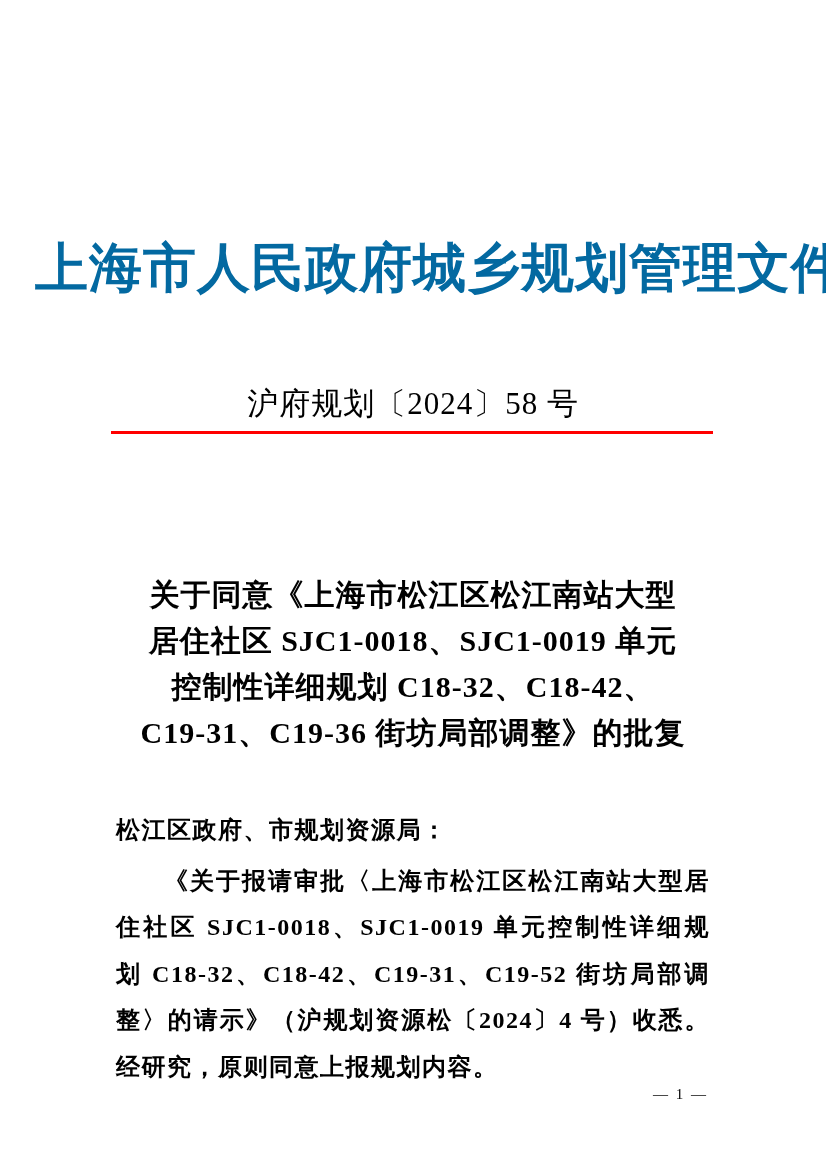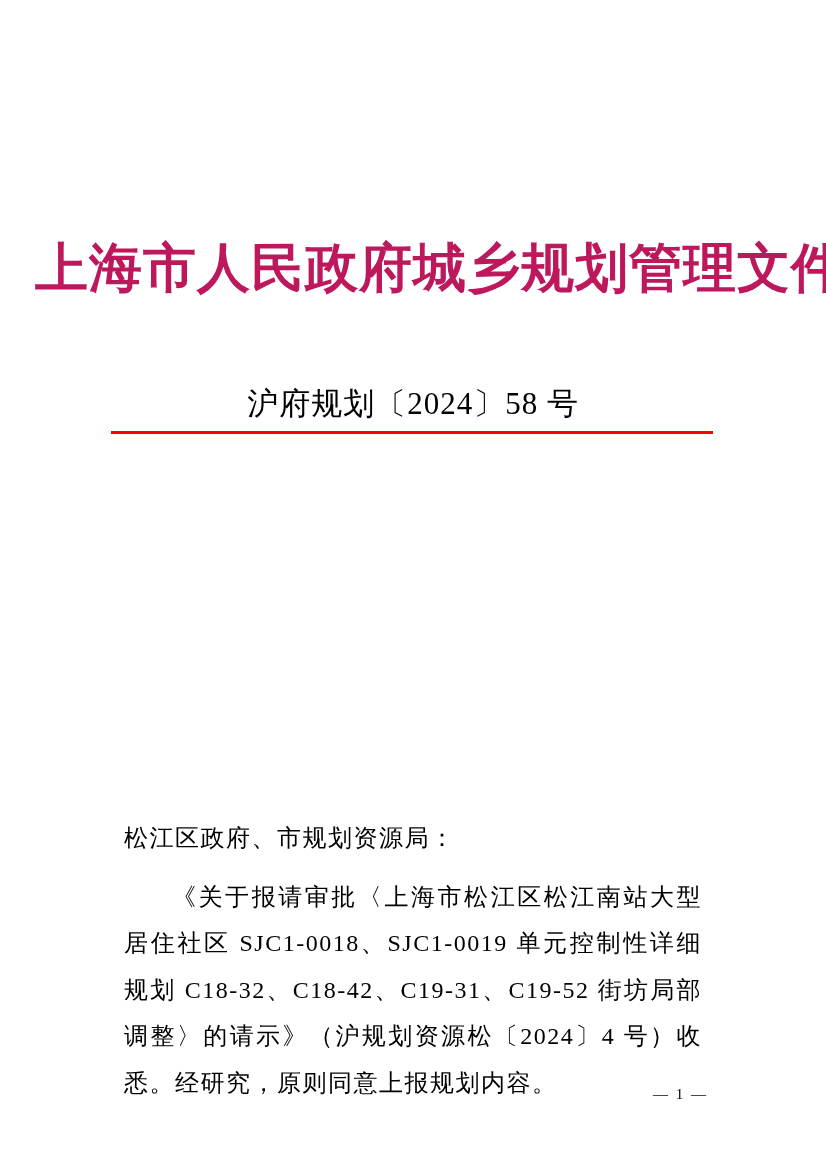--- a/index.html
+++ b/index.html
@@ -18,21 +18,21 @@
   }
   .banner {
     position: absolute;
     top: 228px;
     left: 0;
     right: 0;
     text-align: center;
     font-size: 53px;
     line-height: 80px;
     font-weight: bold;
-    color: #be185d;
+    color: #0369a1;
     letter-spacing: 1px;
     white-space: nowrap;
     margin-left: 35px;
   }
   .doc-number {
     position: absolute;
     top: 388px;
     left: 0;
     right: 0;
     text-align: center;
@@ -63,21 +63,22 @@
     position: absolute;
     top: 803px;
     left: 112px;
     width: 602px;
     font-size: 24px;
     line-height: 46.5px;
     letter-spacing: 1.5px;
     text-align: justify;
   }
   .content p {
-    margin: 12px;
+    margin: 4px;
+    font-weight: bold;
   }
   .content p.indent {
     text-indent: 2em;
   }
   .page-number {
     position: absolute;
     top: 1084px;
     right: 118px;
     font-size: 15px;
     line-height: 20px;
@@ -89,20 +90,26 @@
 <body>
 
 <div class="page">
 
   <div class="banner">上海市人民政府城乡规划管理文件</div>
 
   <div class="doc-number">沪府规划〔2024〕58 号</div>
 
   <div class="red-rule"></div>
 
+  <div class="doc-title">
+    <div>关于同意《上海市松江区松江南站大型</div>
+    <div>居住社区 SJC1-0018、SJC1-0019 单元</div>
+    <div>控制性详细规划 C18-32、C18-42、</div>
+    <div>C19-31、C19-36 街坊局部调整》的批复</div>
+  </div>
 
   <div class="content">
     <p>松江区政府、市规划资源局：</p>
     <p class="indent">《关于报请审批〈上海市松江区松江南站大型居住社区 SJC1-0018、SJC1-0019 单元控制性详细规划 C18-32、C18-42、C19-31、C19-52 街坊局部调整〉的请示》（沪规划资源松〔2024〕4 号）收悉。经研究，原则同意上报规划内容。</p>
   </div>
 
   <div class="page-number">— 1 —</div>
 
 </div>
 

